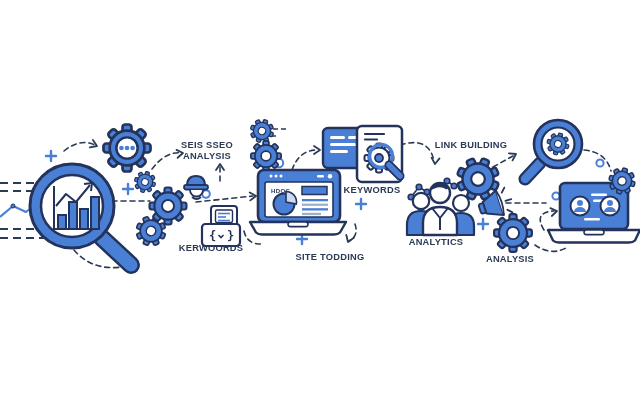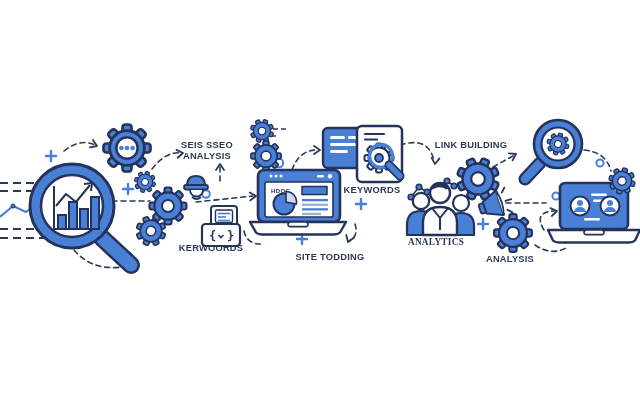--- a/index.html
+++ b/index.html
@@ -307,15 +307,15 @@
 </svg>
 
   <div class="label" style="left:207px;top:140px;">
     <span>SEIS SSEO</span><br>
     <span>ANALYSIS</span>
   </div>
   <div class="label" style="left:211px;top:243px;text-align:right;">KERWOORDS</div>
   <div class="label" style="left:372px;top:185px;">KEYWORDS</div>
   <div class="label" style="left:330px;top:252px;">SITE TODDING</div>
   <div class="label" style="left:471px;top:140px;">LINK BUILDING</div>
-  <div class="label" style="left:436px;top:237px;font-family:Liberation Serif, serif;">ANALYTICS</div>
+  <div class="label" style="left:436px;top:237px;">ANALYTICS</div>
   <div class="label" style="left:510px;top:254px;">ANALYSIS</div>
 </div>
 
 </body></html>

